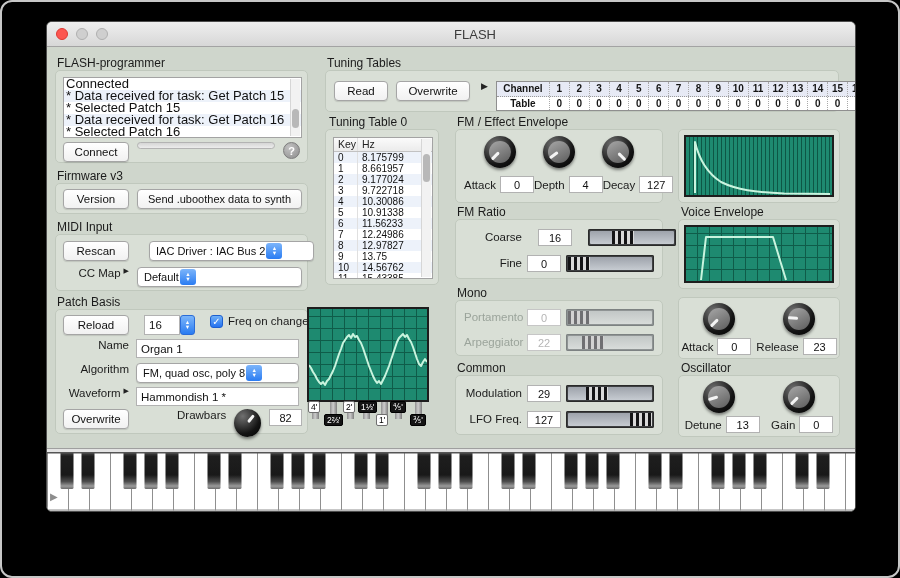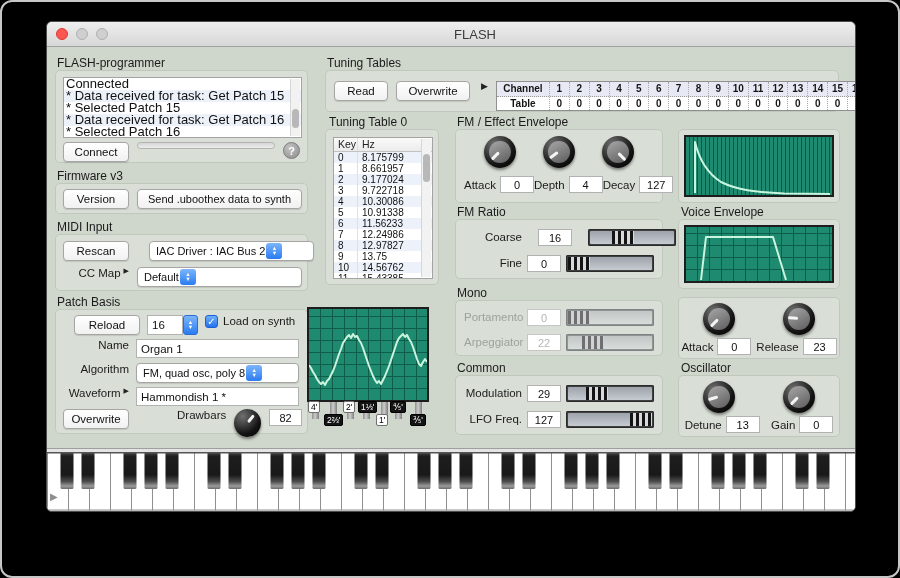--- a/index.html
+++ b/index.html
@@ -198,32 +198,32 @@
           <span class="cap">
               <span>▲</span>
               <span>▼</span>
             </span>
         </div>
       </div>
     </div>
 
     <div class="seclabel" style="left:10px;top:248px;">Patch Basis</div>
     <div class="panel" style="left:8px;top:262px;width:253px;height:125px;">
-      <div class="hrow" style="position:absolute;left:18px;top:5px;gap:7px;">
+      <div class="hrow" style="position:absolute;left:7px;top:5px;gap:15px;">
         <div class="btn" style="width:66px;">Reload</div>
         <div class="hrow" style="gap:0;">
           <div class="field" style="width:36px;height:20px;line-height:18px;">16</div>
           <div class="stepper">
               <span>▲</span>
               <span>▼</span>
             </div>
         </div>
         <div class="hrow" style="gap:5px;">
           <div class="checkbox">✓</div>
-          <span class="rowlabel">Load on synth</span>
+          <span class="rowlabel">Freq on change</span>
         </div>
       </div>
       <div class="hrow" style="position:absolute;left:7px;top:29px;gap:7px;">
         <span class="rowlabel" style="width:66px;text-align:right;">Name</span>
         <input class="field" style="width: 163px;" value="Organ 1">
       </div>
       <div class="hrow" style="position:absolute;left:7px;top:53px;gap:7px;">
         <span class="rowlabel" style="width:66px;text-align:right;">Algorithm</span>
         <div class="popup" style="width:163px;">
           <span>FM, quad osc, poly 8</span>

